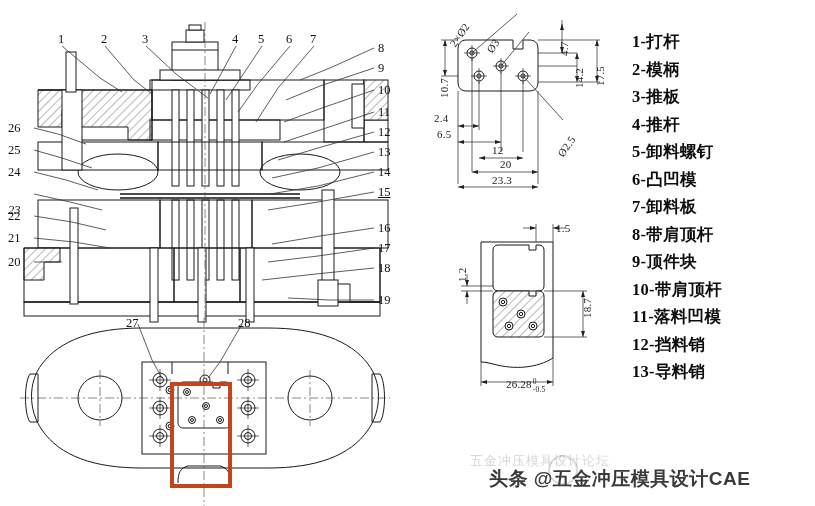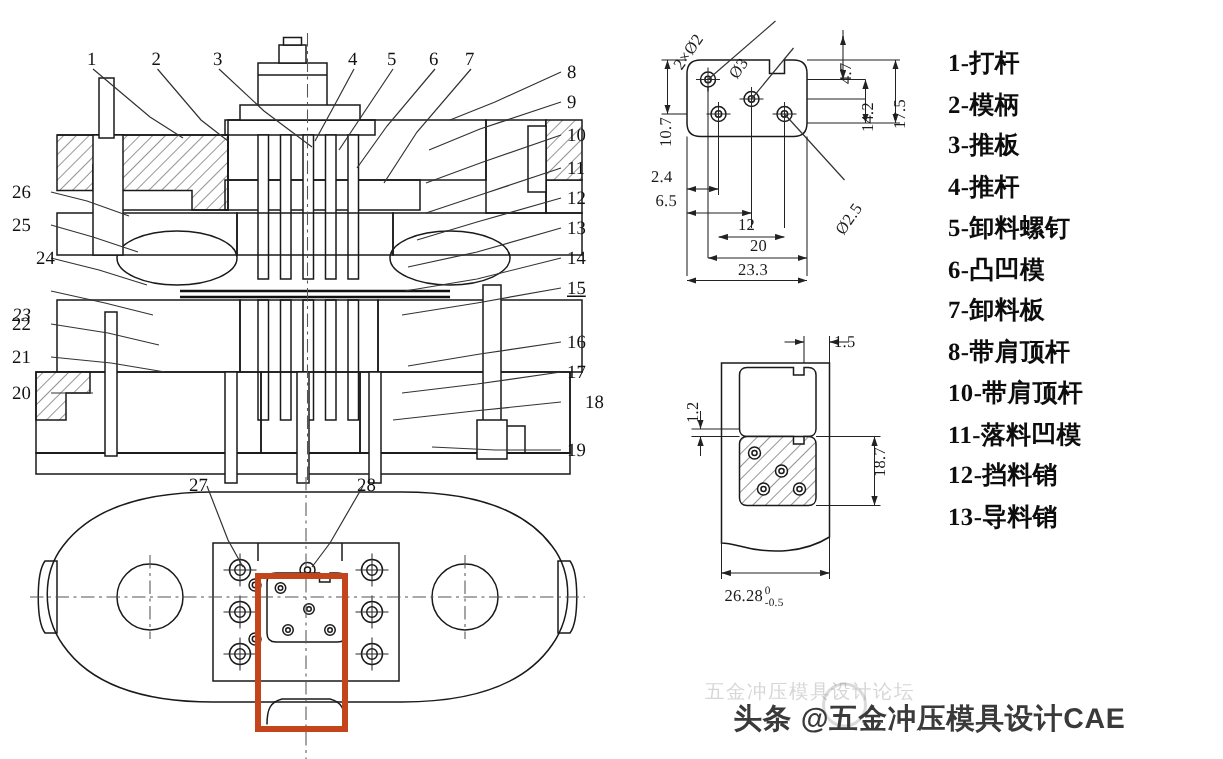--- a/index.html
+++ b/index.html
@@ -253,26 +253,26 @@
   <div class="callout" style="left:378px;top:42px;">8</div>
   <div class="callout" style="left:378px;top:62px;">9</div>
   <div class="callout" style="left:378px;top:84px;">10</div>
   <div class="callout" style="left:378px;top:106px;">11</div>
   <div class="callout" style="left:378px;top:126px;">12</div>
   <div class="callout" style="left:378px;top:146px;">13</div>
   <div class="callout" style="left:378px;top:166px;">14</div>
   <div class="callout" style="left:378px;top:186px;text-decoration:underline;">15</div>
   <div class="callout" style="left:378px;top:222px;">16</div>
   <div class="callout" style="left:378px;top:242px;">17</div>
-  <div class="callout" style="left:378px;top:262px;margin-left:12px;">18</div>
+  <div class="callout" style="left:378px;top:262px;">18</div>
   <div class="callout" style="left:378px;top:294px;">19</div>
 
   <div class="callout" style="left:8px;top:122px;">26</div>
   <div class="callout" style="left:8px;top:144px;">25</div>
-  <div class="callout" style="left:24px;top:166px;">24</div>
+  <div class="callout" style="left:8px;top:166px;">24</div>
   <div class="callout" style="left:8px;top:204px;font-style:italic;">23</div>
   <div class="callout" style="left:8px;top:210px;">22</div>
   <div class="callout" style="left:8px;top:232px;">21</div>
   <div class="callout" style="left:8px;top:256px;">20</div>
 
   <div class="svgwrap" style="left:20px;top:318px;">
     <svg width="370" height="188" viewBox="0 0 370 188">
 
       <g>
         <path class="ln" d="M122,10 L248,10
@@ -513,33 +513,34 @@
         <line x1="128" y1="140" x2="128" y2="168"></line>
         <line x1="56" y1="164" x2="128" y2="164" marker-start="url(#arrL)" marker-end="url(#arrR)"></line>
       </g>
     </svg>
   </div>
 
   <div class="dimtxt" style="left:556px;top:222px;">1.5</div>
   <div class="dimtxt rot90" style="left:456px;top:282px;">1.2</div>
   <div class="dimtxt rot90" style="left:581px;top:318px;">18.7</div>
 
-  <div class="dimtxt" style="left:483px;top:378px;margin-top:12px;">
+  <div class="dimtxt" style="left:506px;top:378px;">
     <span>26.28</span><span class="tol"><span style="display:block">0</span><span style="display:block">-0.5</span></span>
   </div>
 
   <div id="legend">
     <div class="legend-row"><span class="num">1</span>-<span>打杆</span></div>
     <div class="legend-row"><span class="num">2</span>-<span>模柄</span></div>
     <div class="legend-row"><span class="num">3</span>-<span>推板</span></div>
     <div class="legend-row"><span class="num">4</span>-<span>推杆</span></div>
     <div class="legend-row"><span class="num">5</span>-<span>卸料螺钉</span></div>
     <div class="legend-row"><span class="num">6</span>-<span>凸凹模</span></div>
     <div class="legend-row"><span class="num">7</span>-<span>卸料板</span></div>
     <div class="legend-row"><span class="num">8</span>-<span>带肩顶杆</span></div>
+    <div class="legend-row"><span class="num">9</span>-<span>顶件块</span></div>
     <div class="legend-row"><span class="num">10</span>-<span>带肩顶杆</span></div>
     <div class="legend-row"><span class="num">11</span>-<span>落料凹模</span></div>
     <div class="legend-row"><span class="num">12</span>-<span>挡料销</span></div>
     <div class="legend-row"><span class="num">13</span>-<span>导料销</span></div>
   </div>
 
   <div id="wm-ring"></div>
   <div id="wm-faint">五金冲压模具设计论坛</div>
   <div id="wm-main">头条 @五金冲压模具设计CAE</div>
 

